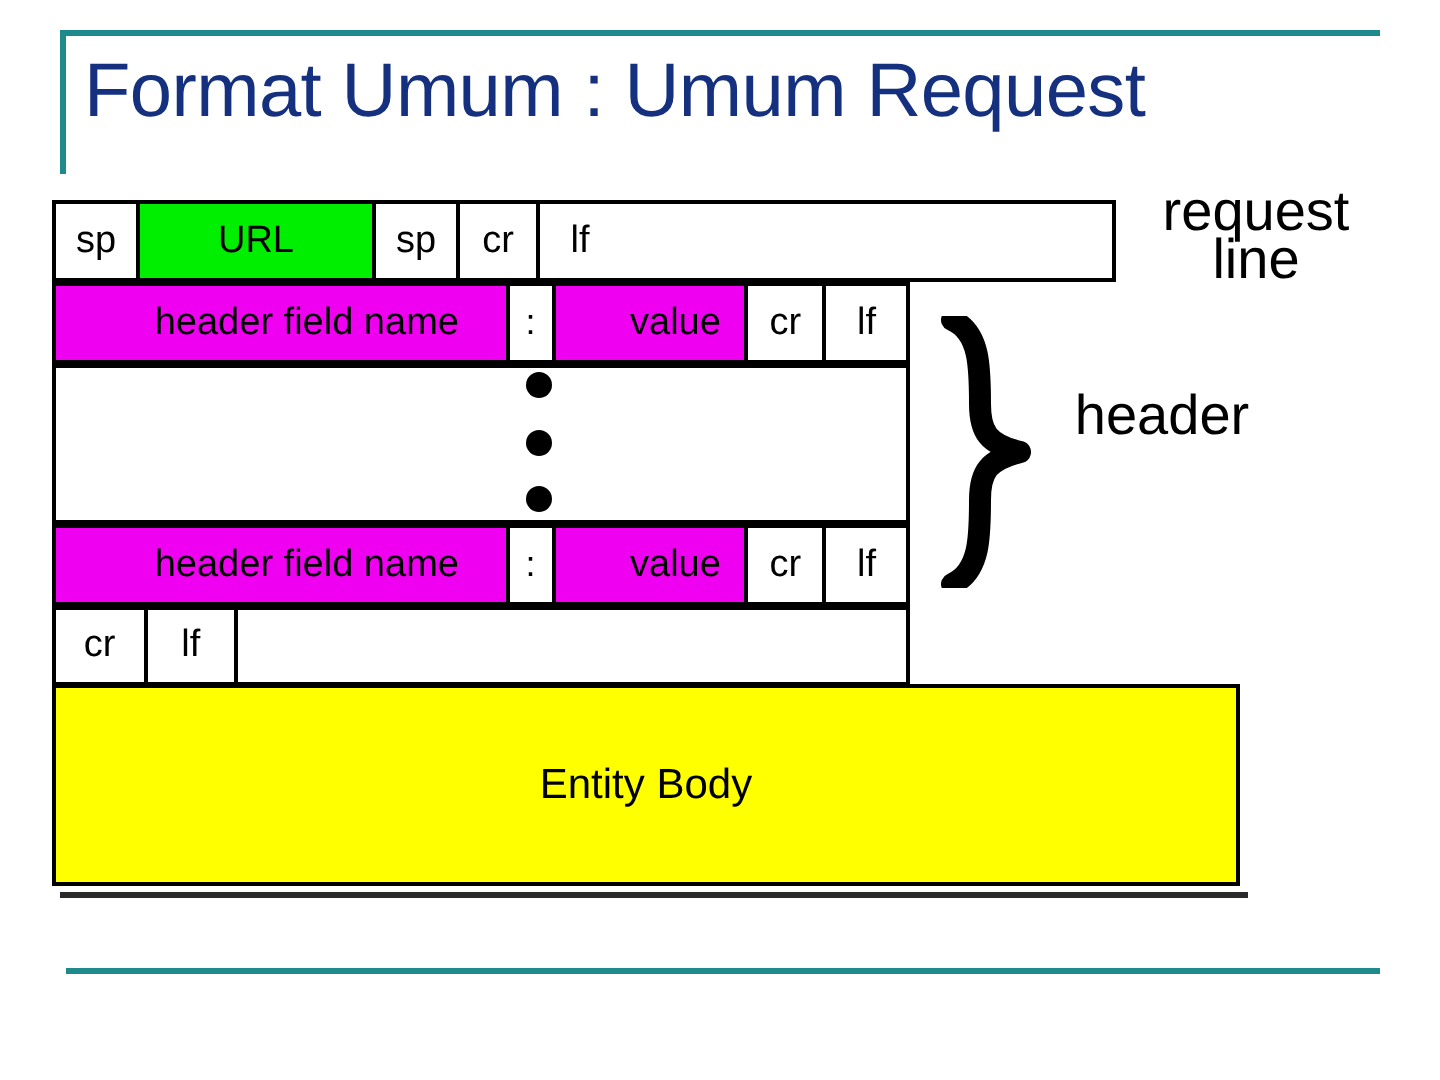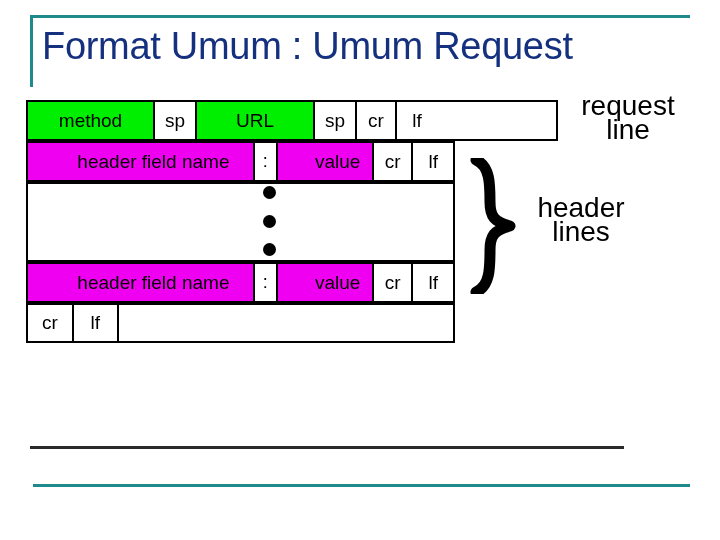--- a/index.html
+++ b/index.html
@@ -149,21 +149,20 @@
 <div id="slide-left-rule"></div>
 <div id="slide-bottom-rule"></div>
 
 <div id="title-block">
   <div class="title-line">Format Umum : Umum Request</div>
 </div>
 
 <div id="diagram">
 
   <div class="msg-row" style="left:26px; top:100px; width:532px; height:41px;">
-    <div class="cell green" style="width:127px;">method</div>
     <div class="cell white" style="width:42px;">sp</div>
     <div class="cell green" style="width:118px;">URL</div>
     <div class="cell white" style="width:42px;">sp</div>
     <div class="cell white" style="width:40px;">cr</div>
     <div class="cell white" style="width:40px;">lf</div>
   </div>
 
   <div class="msg-row" style="left:26px; top:141px; width:429px; height:41px;">
     <div class="cell magenta" style="width:229px;">header field name</div>
     <div class="cell white colon" style="width:23px;">:</div>
@@ -188,34 +187,36 @@
     <div class="cell white" style="width:40px;">lf</div>
   </div>
 
   <div class="msg-row" style="left:26px; top:303px; width:429px; height:40px;">
     <div class="cell white" style="width:46px;">cr</div>
     <div class="cell white" style="width:46px;">lf</div>
     <div class="cell blank" style="width:337px;"></div>
   </div>
 
   <div id="entity-body-shadow"></div>
+  <div id="entity-body-box">
+    <span>Entity Body</span>
+  </div>
 
   <div class="annot-label" id="request-line-label">
     <div>request</div>
     <div>line</div>
   </div>
 
   <div id="brace-wrap">
     <svg width="46" height="136" viewBox="0 0 46 136" xmlns="http://www.w3.org/2000/svg">
       <path d="M6 2
                C 20 8, 20 26, 20 44
                C 20 58, 24 64, 40 68
                C 24 72, 20 78, 20 92
                C 20 110, 20 128, 6 134" fill="none" stroke="#000000" stroke-width="11" stroke-linecap="round" stroke-linejoin="round"></path>
     </svg>
   </div>
 
   <div class="annot-label" id="header-lines-label">
     <div>header</div>
-    <div>lines</div>
   </div>
 
 </div>
 
 </body></html>

